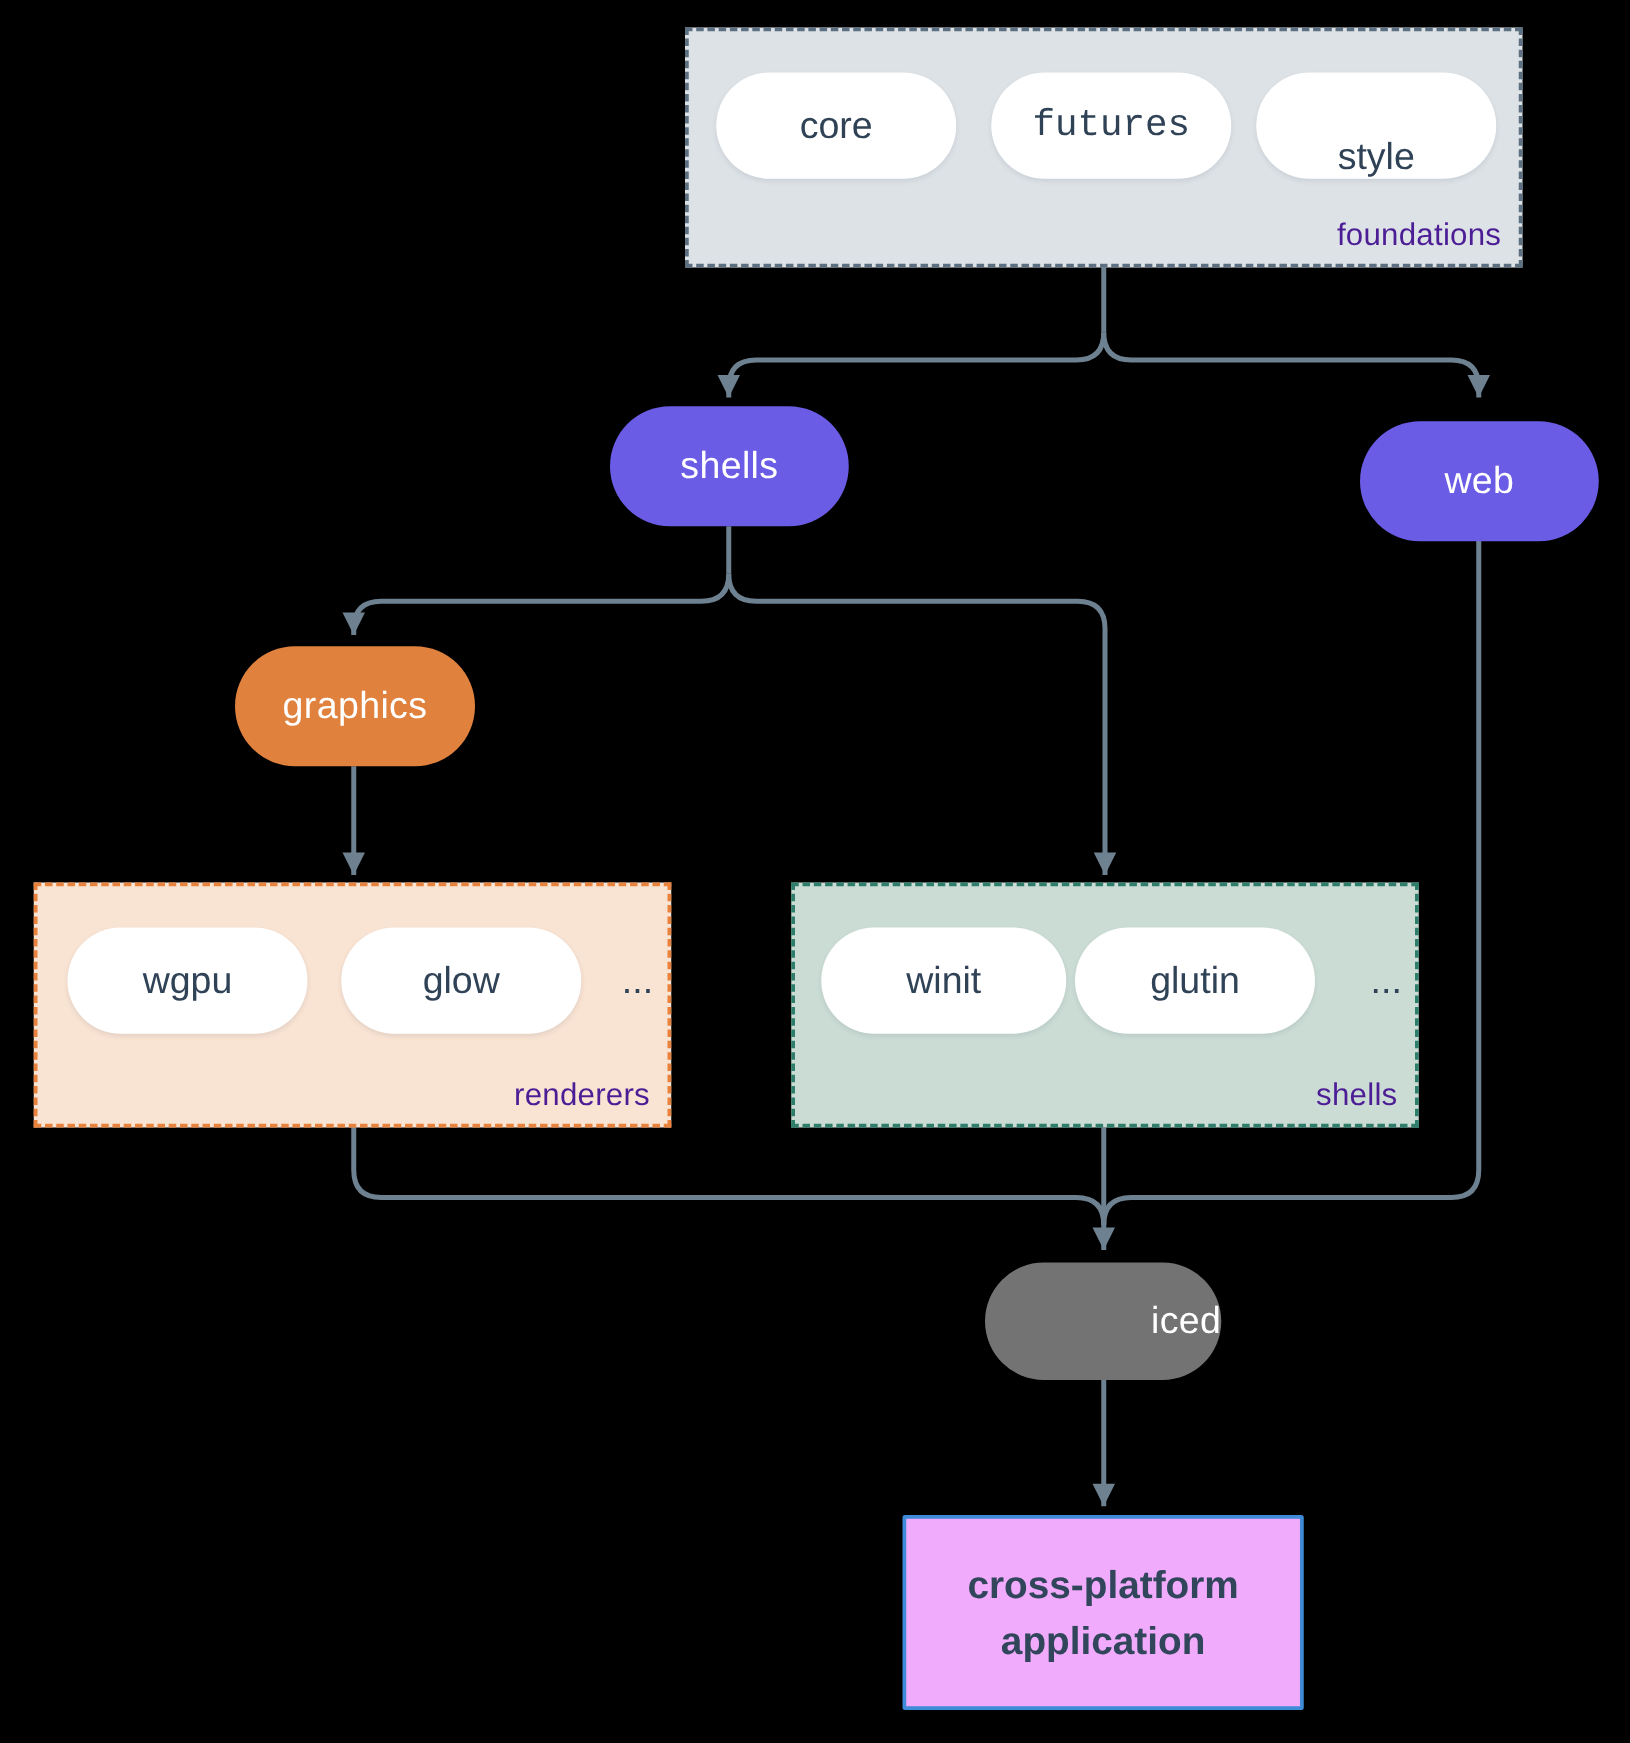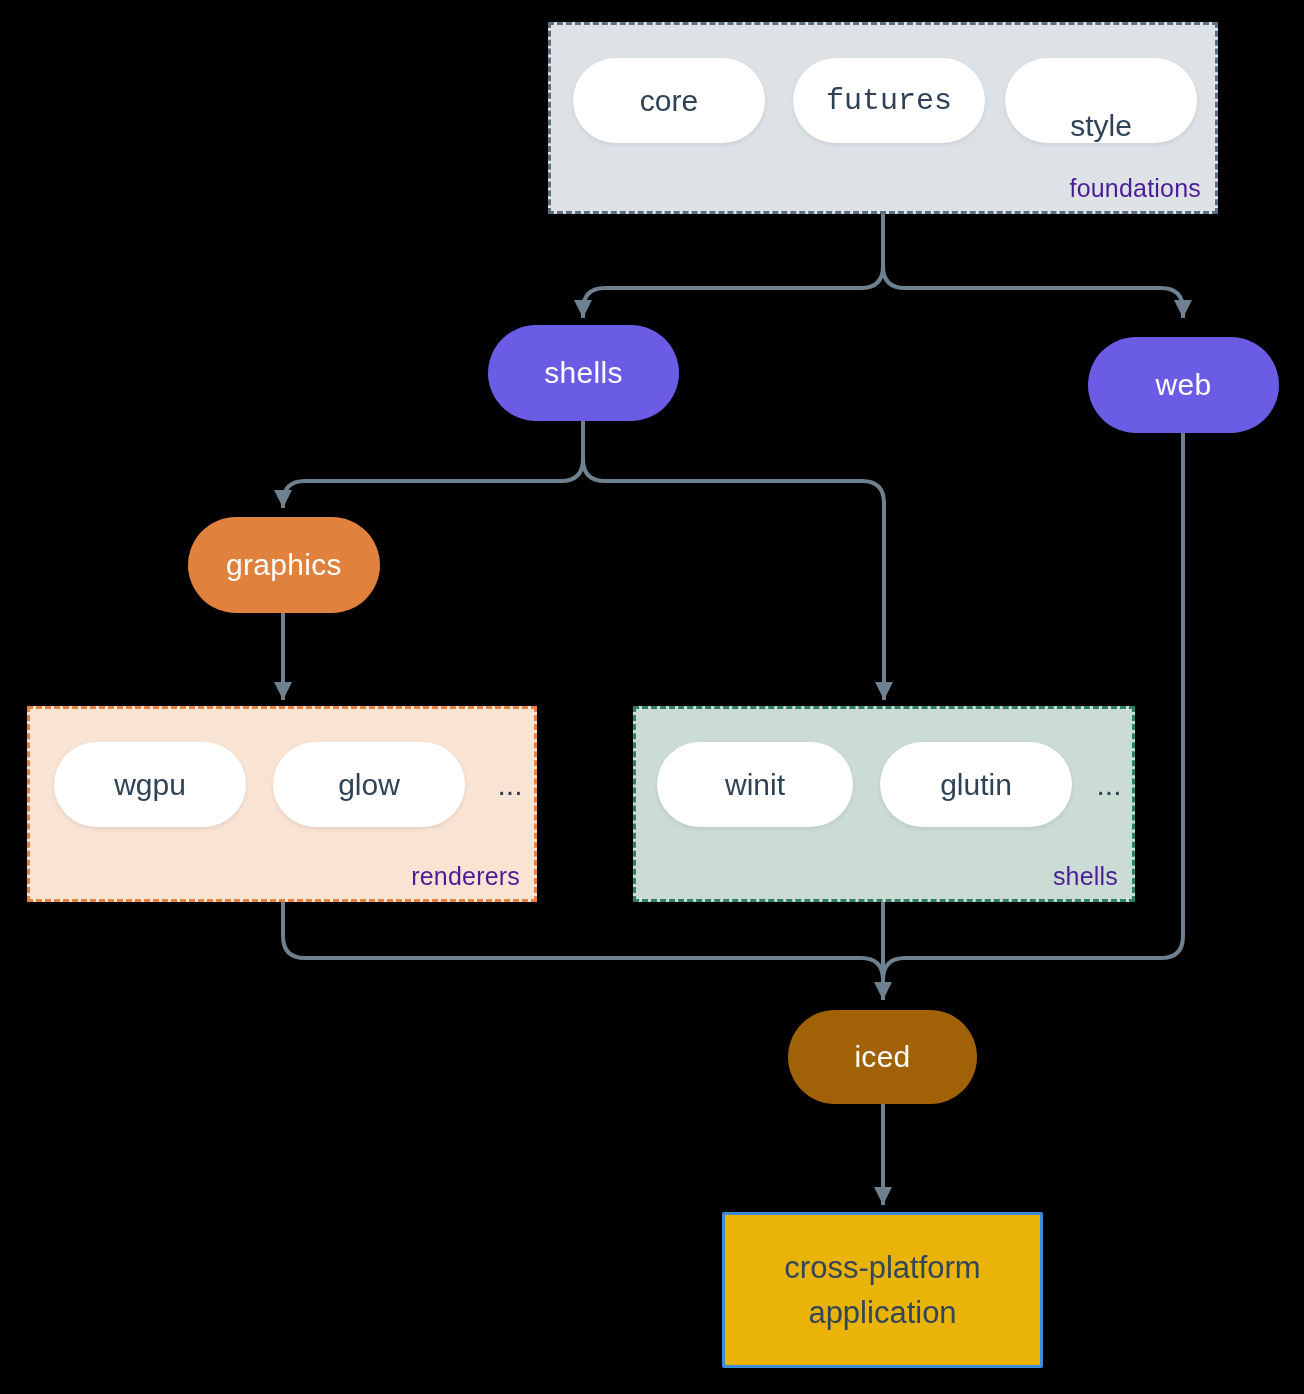--- a/index.html
+++ b/index.html
@@ -25,26 +25,26 @@
     font-size:30px;color:#2f4256;
   }
   .cpill{
     position:absolute;height:96px;width:191px;border-radius:48px;
     display:flex;align-items:center;justify-content:center;
     font-size:30px;color:#ffffff;letter-spacing:.3px;
   }
   .cpill.native{left:488px;top:325px;background:#6b5ce5;}
   .cpill.web{left:1088px;top:325px;background:#6b5ce5;margin-top:12px;}
   .cpill.graphics{left:188px;top:517px;width:192px;background:#e0813d;}
-  .cpill.iced{left:788px;top:1010px;width:189px;height:94px;border-radius:47px;background:#a16207;}
+  .cpill.iced{left:788px;top:1010px;width:189px;height:94px;border-radius:47px;background:#737373;justify-content:flex-end;}
   .appbox{
     position:absolute;left:722px;top:1212px;width:321px;height:156px;box-sizing:border-box;
-    background:#eab308;border:3px solid #3e8bd8;border-radius:2px;
+    background:#f0abfc;border:3px solid #3e8bd8;border-radius:2px;
     display:flex;align-items:center;justify-content:center;text-align:center;
-    font-size:31px;line-height:45px;color:#31465a;padding:0 22px;
+    font-size:31px;line-height:45px;color:#31465a;padding:0 22px;font-weight:bold;
   }
 </style>
 </head>
 <body>
 
 <div class="stage">
 
   <svg class="edges" width="1304" height="1394" viewBox="0 0 1304 1394">
     <defs>
       <marker id="ah" markerUnits="userSpaceOnUse" markerWidth="26" markerHeight="24" refX="19" refY="11" orient="auto">
@@ -98,21 +98,21 @@
       <span>glow</span>
     </div>
     <div class="ellipsis" style="left:450px;width:60px;">...</div>
     <div class="group-label">renderers</div>
   </div>
 
   <div class="group shells">
     <div class="wpill" style="left:21px;width:196px;">
       <span>winit</span>
     </div>
-    <div class="wpill" style="left:244px;width:192px;">
+    <div class="wpill" style="left:224px;width:192px;">
       <span>glutin</span>
     </div>
     <div class="ellipsis" style="left:443px;width:60px;">...</div>
     <div class="group-label">shells</div>
   </div>
 
   <div class="cpill iced">
     <span>iced</span>
   </div>
 

